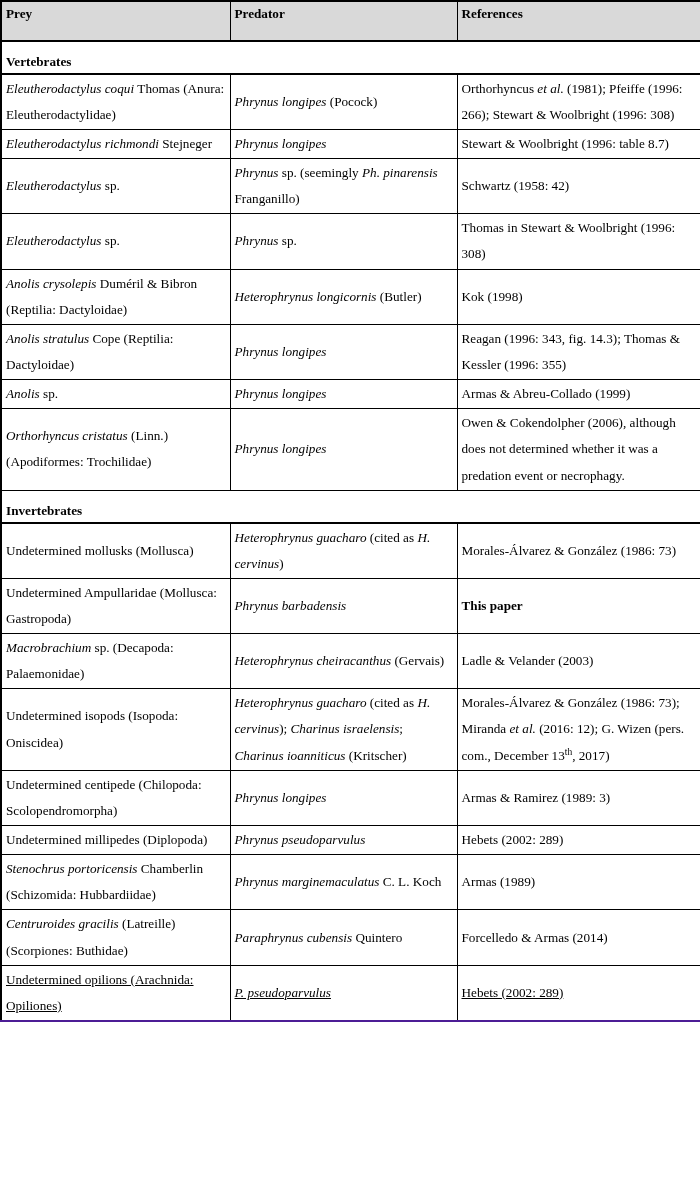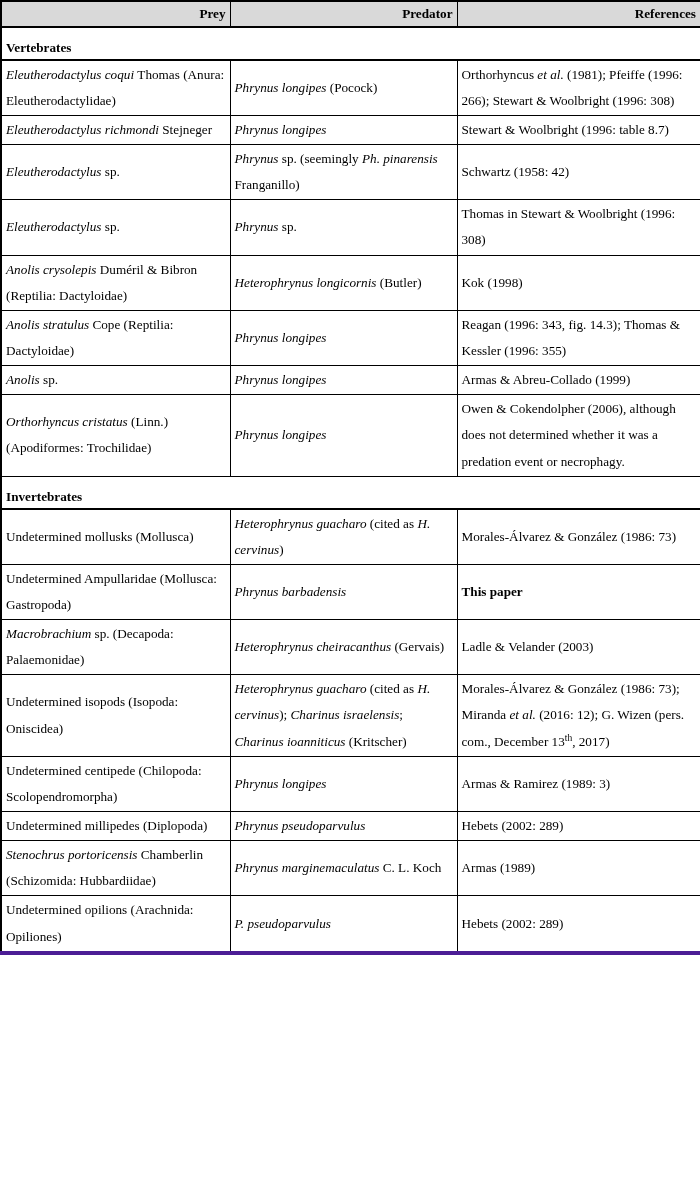--- a/index.html
+++ b/index.html
@@ -42,23 +42,22 @@
   col.c-refs      { width: 244px; }
 
   
   tr.header-row th {
     background: #d9d9d9;
     font-weight: bold;
     border-top: 2px solid #000000;
     border-bottom: 2px solid #000000;
     vertical-align: middle;
     padding-top: 2px;
-    padding-bottom: 2px;
+    padding-bottom: 16px;
     line-height: 1.5;
-    text-align: right;
   }
   tr.header-row th.first { border-left: 2px solid #000000; }
   tr.header-row th.last  { border-right: 2px solid #000000; }
 
   
   tr.group-row td {
     font-weight: bold;
     border-top: 1px solid #000000;
     border-bottom: 2px solid #000000;
     border-left: 2px solid #000000;
@@ -66,21 +65,21 @@
     line-height: 1.5;
     padding-top: 10px;
     padding-bottom: 1px;
     background: #ffffff;
   }
 
   
   tr.data-row td.col-prey { border-left: 2px solid #000000; }
   tr.data-row td.col-refs { border-right: 2px solid #000000; }
 
-  tr.data-row:last-child td { border-bottom: 4px solid #4c1d95; }
+  tr.data-row:last-child td { border-bottom: 2px solid #4c1d95; text-decoration: underline; }
 
   .cell-text { display: block; }
   .cell-text i { font-style: italic; }
   .cell-text b { font-weight: bold; }
   .cell-text sup {
     font-size: 0.72em;
     vertical-align: super;
     line-height: 0;
   }
 </style>
@@ -268,20 +267,31 @@
           </td>
           <td class="col-predator">
             <span class="cell-text"><i>Phrynus marginemaculatus </i><span>C. L. Koch</span></span>
           </td>
           <td class="col-refs">
             <span class="cell-text"><span>Armas (1989)</span></span>
           </td>
         </tr>
         <tr class="data-row">
           <td class="col-prey">
+            <span class="cell-text"><i>Centruroides gracilis </i><span>(Latreille) (Scorpiones: Buthidae)</span></span>
+          </td>
+          <td class="col-predator">
+            <span class="cell-text"><i>Paraphrynus cubensis </i><span>Quintero</span></span>
+          </td>
+          <td class="col-refs">
+            <span class="cell-text"><span>Forcelledo &amp; Armas (2014)</span></span>
+          </td>
+        </tr>
+        <tr class="data-row">
+          <td class="col-prey">
             <span class="cell-text"><span>Undetermined opilions (Arachnida: Opiliones)</span></span>
           </td>
           <td class="col-predator">
             <span class="cell-text"><i>P. pseudoparvulus</i></span>
           </td>
           <td class="col-refs">
             <span class="cell-text"><span>Hebets (2002: 289)</span></span>
           </td>
         </tr>
       </tbody>

